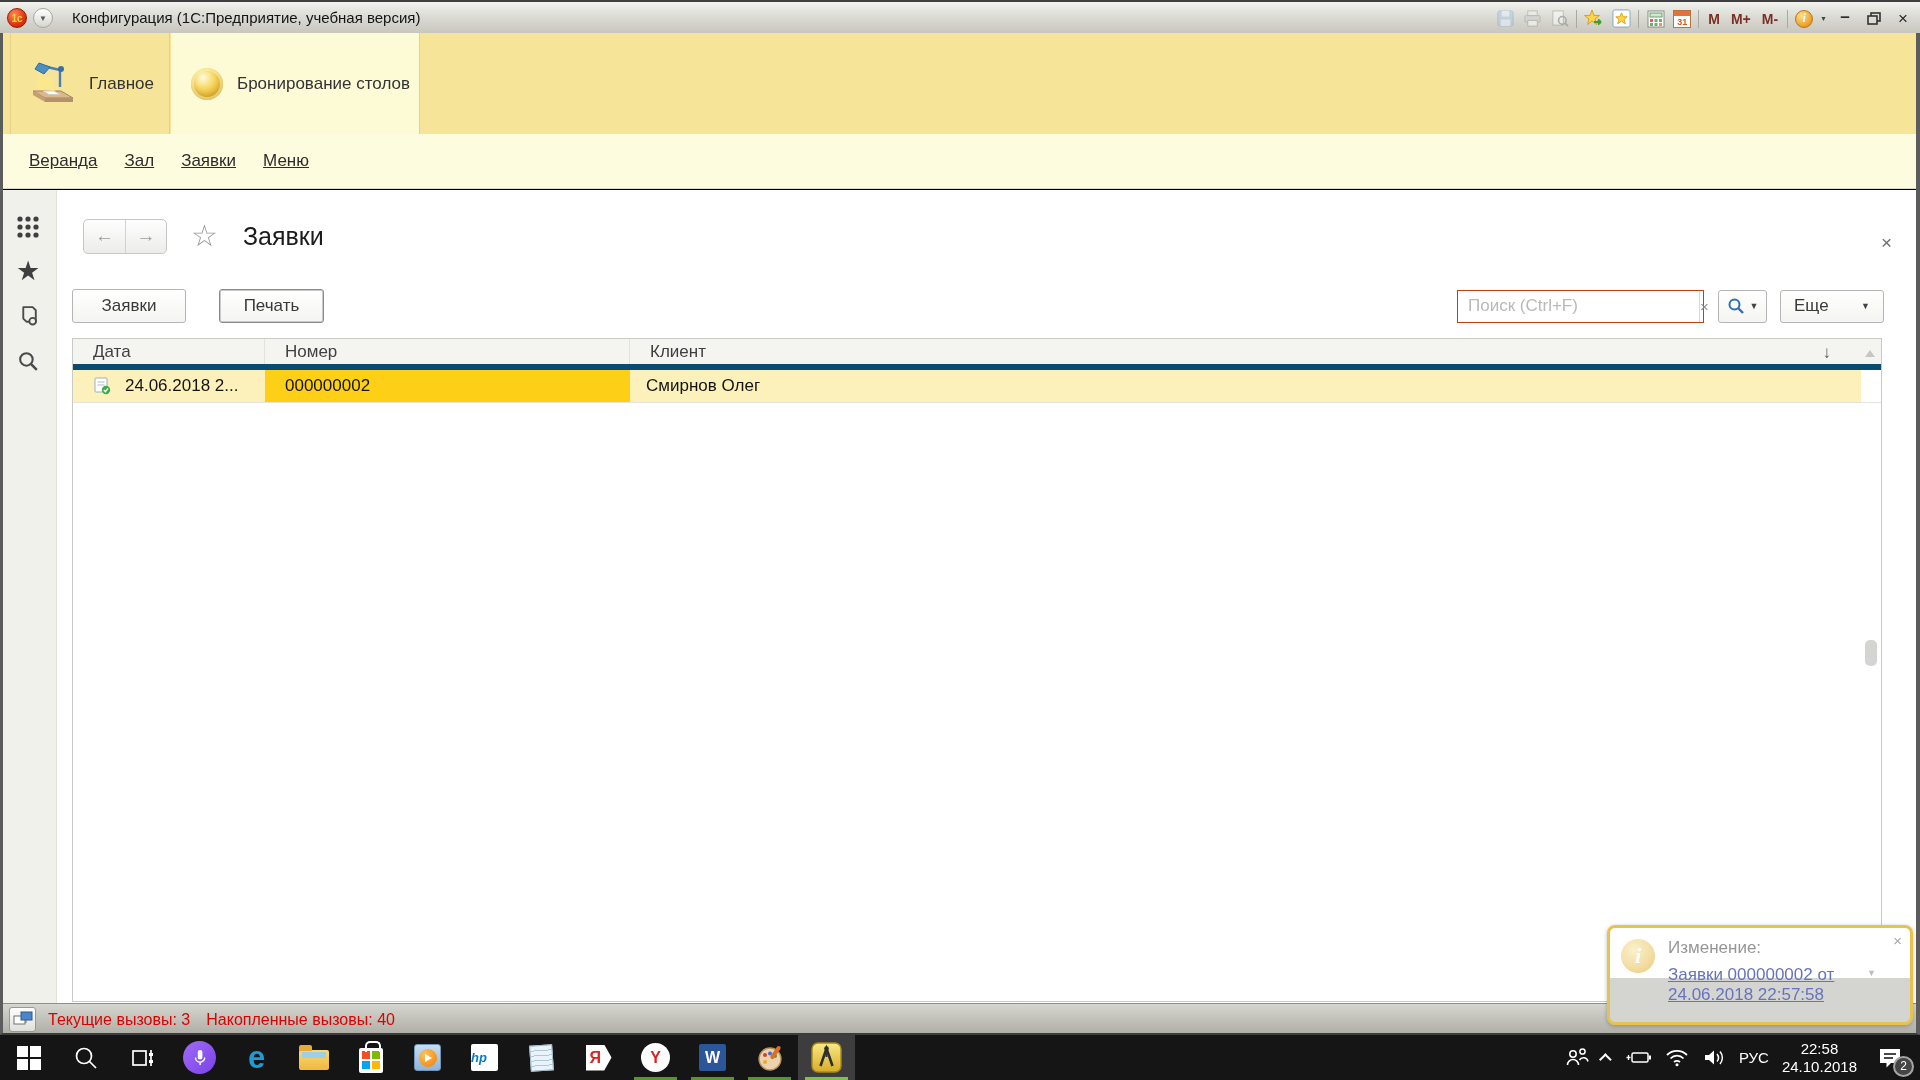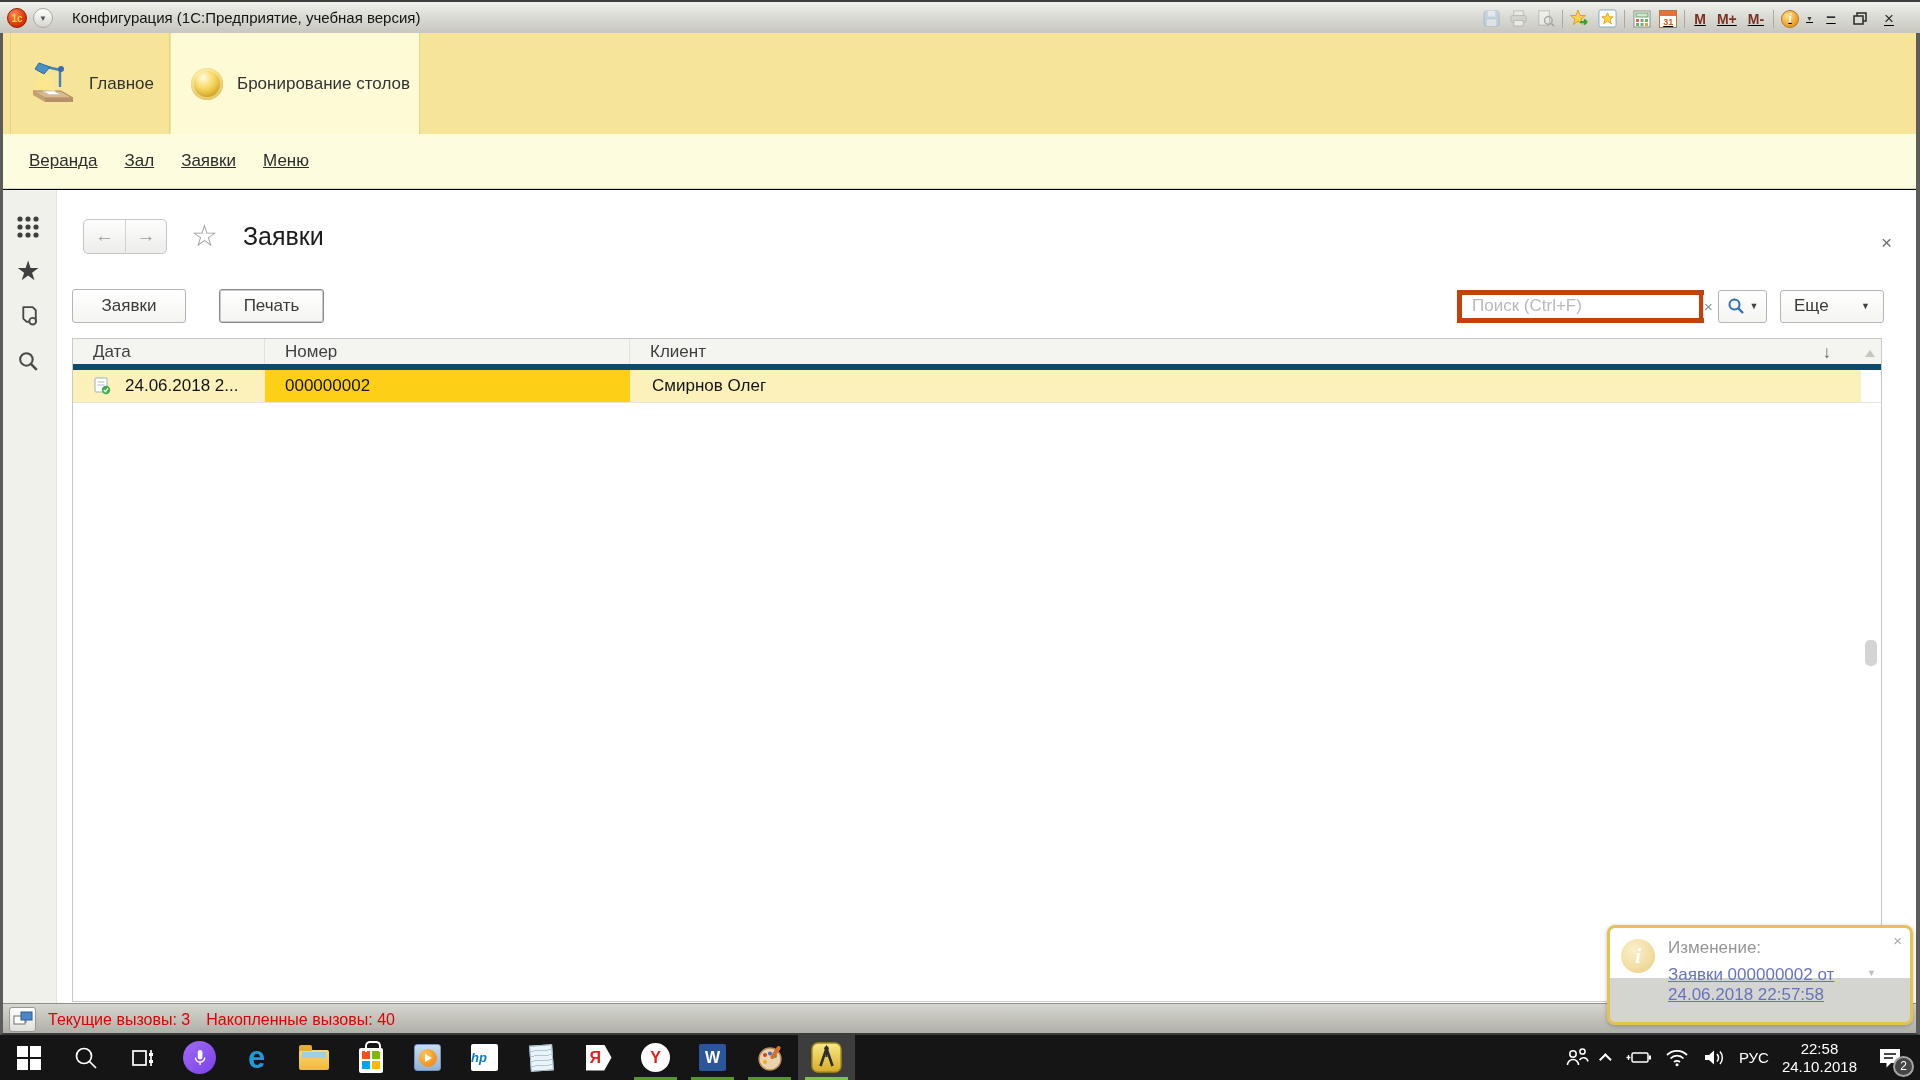--- a/index.html
+++ b/index.html
@@ -11,21 +11,21 @@
     background:linear-gradient(#f2f2ee 0%,#dcdcd6 45%,#c7c7bf 100%);
     border-top:2px solid #3f3f3f; }
   .tb-logo { position:absolute; left:7px; top:6px; width:20px; height:20px; border-radius:50%;
     background:radial-gradient(circle at 35% 30%, #ff8a5a, #e03510 60%, #b81f00);
     border:1px solid #8f1f00; color:#ffd23c; font-size:10px; font-weight:bold;
     display:flex; align-items:center; justify-content:center; }
   .tb-drop { position:absolute; left:33px; top:6px; width:20px; height:20px; border-radius:50%;
     background:linear-gradient(#ffffff,#d6d6ce); border:1px solid #a8a8a0;
     color:#555; font-size:8px; display:flex; align-items:center; justify-content:center; }
   .tb-title { position:absolute; left:72px; top:0; height:33px; line-height:31px; font-size:15px; color:#141414; }
-  .tb-right { position:absolute; right:20px; top:0; height:33px; display:flex; align-items:center; gap:7px;text-decoration:underline; }
+  .tb-right { position:absolute; right:6px; top:0; height:33px; display:flex; align-items:center; gap:7px; }
   .tb-sep { width:1px; height:18px; background:#a9a9a1; }
   .tb-ico { width:20px; height:20px; display:flex; align-items:center; justify-content:center; }
   .dim { opacity:.5; }
   .mem { font-size:14px; font-weight:bold; color:#7c2f22; padding:0 2px; }
   .cal { width:18px; height:18px; background:#fff; border:1px solid #b5763a; position:relative;
     font-size:9px; font-weight:bold; color:#d4591a; display:flex; align-items:flex-end; justify-content:center; }
   .cal::before { content:""; position:absolute; top:0; left:0; right:0; height:5px; background:#e8703a; }
   .info-ico { width:18px; height:18px; border-radius:50%;
     background:radial-gradient(circle at 35% 30%, #ffe08a, #f0a22e 65%, #cf7d12);
     border:1px solid #b5761c; color:#fff; font-weight:bold; font-style:italic;
@@ -67,21 +67,21 @@
   .navbtn + .navbtn { border-left:1px solid #d2d2d2; }
   .nav-star { margin-left:24px; font-size:30px; color:#9a9a9a; line-height:1; }
   .page-title { margin-left:25px; font-size:25px; color:#1c1c1c; }
   .form-close { position:absolute; right:28px; top:42px; font-size:19px; color:#6f6f6f; }
 
   .toolbar { position:absolute; left:15px; right:36px; top:99px; height:34px; display:flex; align-items:center; }
   .btn { height:34px; border:1px solid #b5b5b5; border-radius:3px; font-size:17px; color:#3a3a3a;
     background:linear-gradient(#ffffff,#f4f4f1); display:flex; align-items:center; justify-content:center; }
   .btn-create { width:114px; }
   .btn-print { width:105px; margin-left:33px; border-color:#8a8a8a; box-shadow:inset 0 0 0 1px #c9c9c9; }
-  .search-wrap { margin-left:auto; width:247px; height:33px; border:5px solid #c2410c; background:#fff;
+  .search-wrap { margin-left:auto; width:247px; height:33px; border:1px solid #c2410c; background:#fff;
     display:flex; align-items:stretch; }
   .search-input { flex:1; border:none; outline:none; font-size:17px; color:#333; padding:0 10px;
     font-family:"Liberation Sans",sans-serif; background:transparent; }
   .search-input::placeholder { color:#b9b9b9; }
   .search-clear { width:26px; border-left:1px solid #d8d8d8; display:flex; align-items:center;
     justify-content:center; color:#8d8d8d; font-size:15px; }
   .btn-mag { width:49px; height:33px; margin-left:14px; gap:5px; }
   .btn-more { width:104px; height:33px; margin-left:13px; justify-content:space-between; padding:0 13px; }
   .drop-glyph { font-size:9px; color:#444; }
 
@@ -95,21 +95,21 @@
   .th-date { width:192px; }
   .th-num { width:365px; }
   .th-client { flex:1; border-right:none; }
   .sort-arrow { position:absolute; right:50px; top:4px; font-size:17px; color:#5a5a5a; }
   .scroll-up { position:absolute; right:6px; top:11px; width:0; height:0;
     border-left:5px solid transparent; border-right:5px solid transparent; border-bottom:7px solid #c6c6c2; }
   .trow { display:flex; height:33px; border-bottom:1px solid #e4e4df; }
   .td { font-size:17px; color:#141414; display:flex; align-items:center; }
   .td-date { width:192px; background:#fcf1ba; padding-left:20px; gap:14px; }
   .td-num { width:365px; background:#fdd017; padding-left:20px; }
-  .td-client { flex:1; background:#fcf1ba; padding-left:22px; }
+  .td-client { flex:1; background:#fcf1ba; padding-left:16px; }
   .td-gutter { width:20px; background:#fff; }
   .vscroll-thumb { position:absolute; right:4px; top:301px; width:12px; height:26px;
     background:#d4d4d2; border-radius:5px; }
 
   
   .statusbar { position:absolute; left:0; right:0; bottom:45px; height:32px;
     background:linear-gradient(#d6d6d0,#adada5); border-top:1px solid #8f8f87; }
   .sb-btn { position:absolute; left:9px; top:3px; width:27px; height:25px; border:1px solid #99998f;
     border-radius:3px; background:linear-gradient(#ffffff,#dededa);
     display:flex; align-items:center; justify-content:center; }

